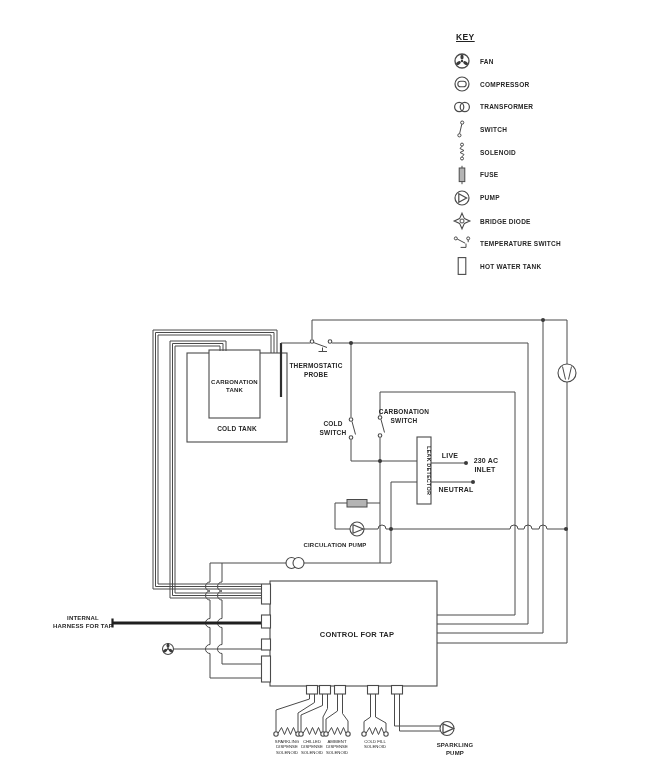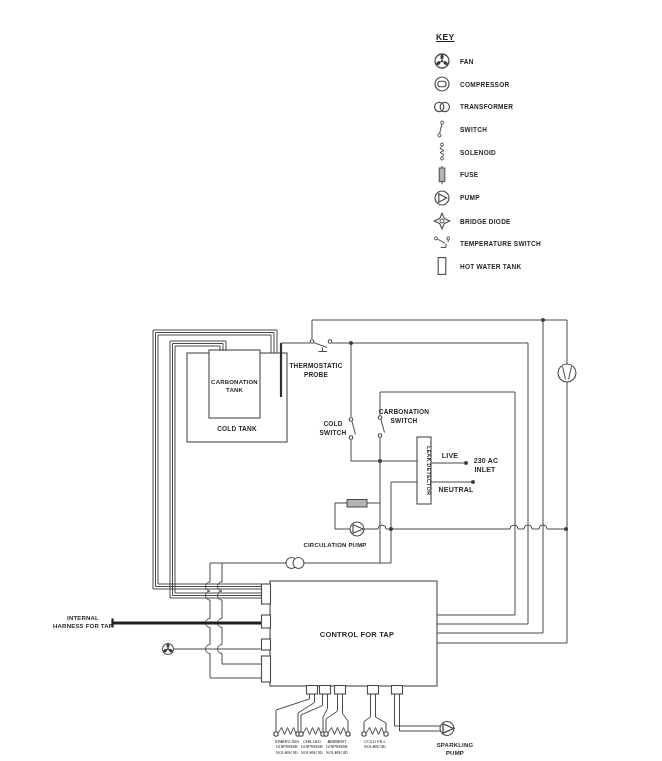--- a/index.html
+++ b/index.html
@@ -1,19 +1,19 @@
 <!DOCTYPE html>
 <html><head>
 <meta charset="utf-8">
 <style>
   html,body{margin:0;padding:0;background:#fff;}
   #page{position:relative;width:662px;height:761px;background:#ffffff;overflow:hidden;
         font-family:"Liberation Sans", sans-serif;}
   
-  #key{position:absolute;left:432px;top:32px;width:210px;}
+  #key{position:absolute;left:452px;top:32px;width:210px;}
   #key .ktitle{font-size:8.5px;font-weight:700;color:#222;text-decoration:underline;letter-spacing:.4px;margin-left:4px;}
   .krow{position:absolute;left:0;display:flex;align-items:center;gap:8px;height:20px;}
   .krow .kicon{width:20px;height:20px;flex:0 0 20px;display:block;}
   .krow .klabel{font-size:6.5px;font-weight:700;letter-spacing:.25px;color:#262626;white-space:nowrap;}
   svg{display:block;}
   #diagram{position:absolute;left:0;top:0;}
   .wire{stroke:#4a4a4a;stroke-width:1;fill:none;}
   .thick{stroke:#2f2f2f;stroke-width:2.2;fill:none;}
   .harness{stroke:#1f1f1f;stroke-width:3;fill:none;}
   .sym{stroke:#4a4a4a;stroke-width:1.1;fill:#ffffff;}

